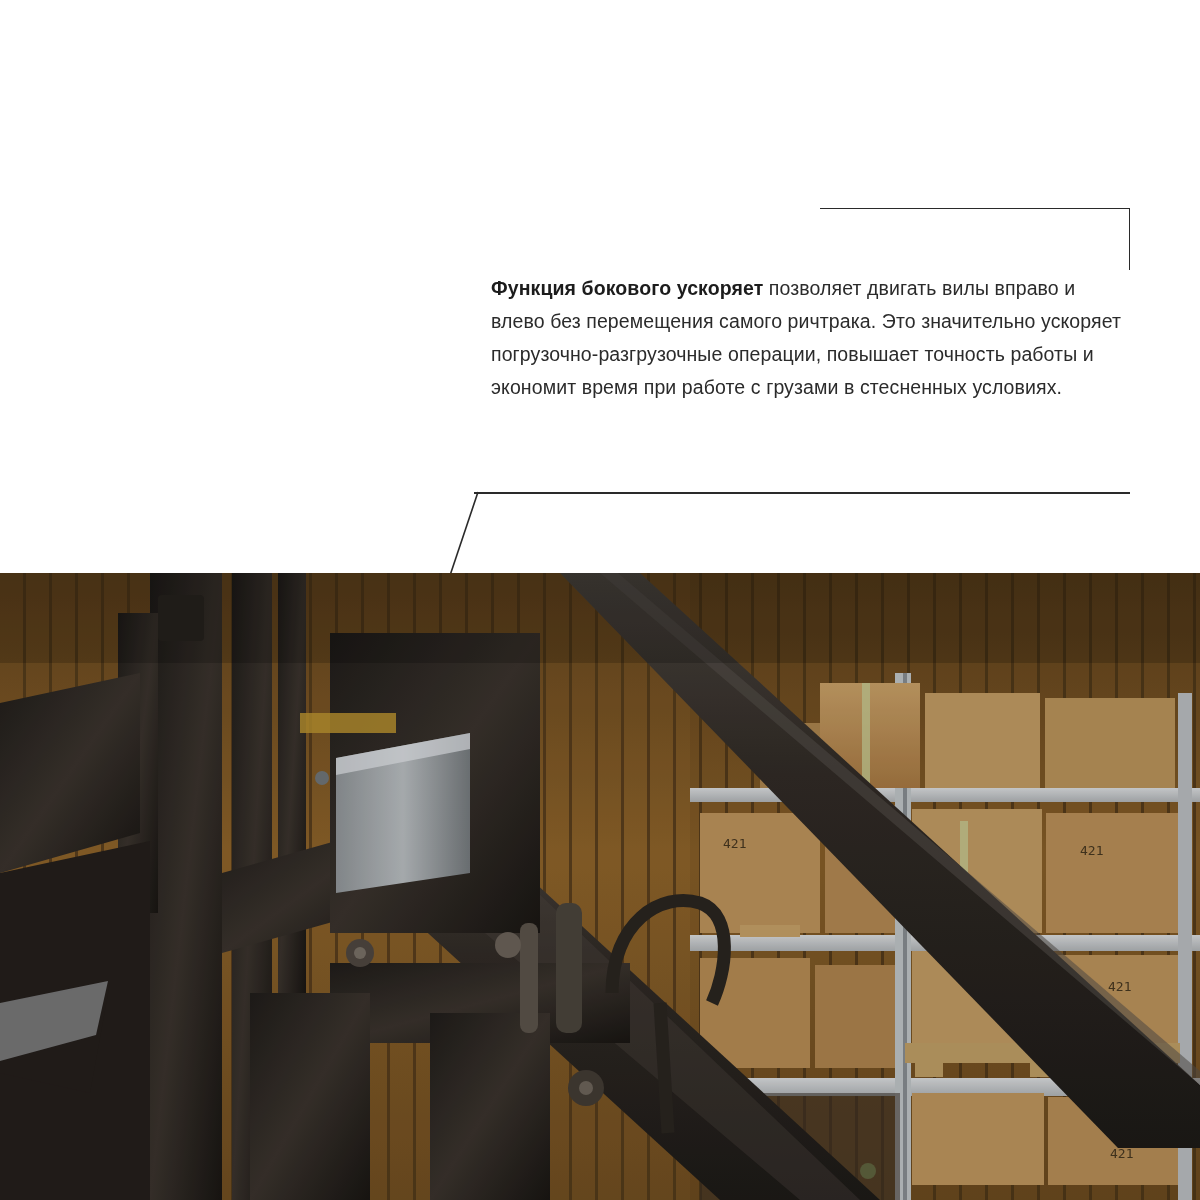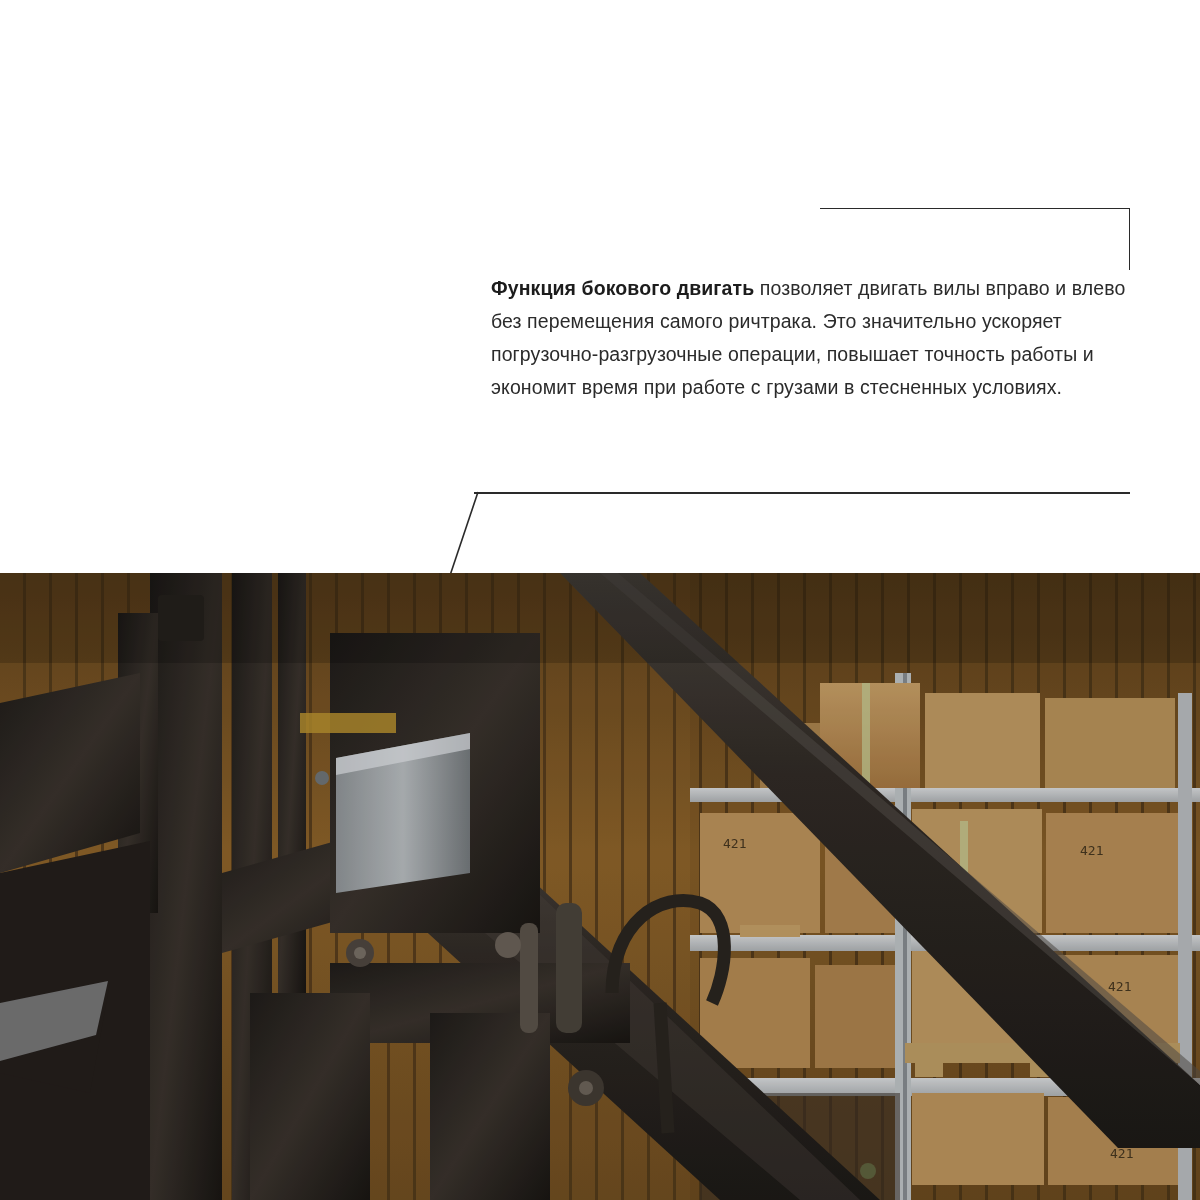--- a/index.html
+++ b/index.html
@@ -87,21 +87,21 @@
   .photo svg { display: block; }
 </style>
 </head>
 <body>
 
 <div id="page">
 
   <div class="bracket-top"></div>
 
   <div class="callout">
-    <p class="callout-text"><b>Функция бокового двигать</b><span> позволяет двигать вилы вправо и влево без перемещения самого ричтрака. Это значительно ускоряет погрузочно-разгрузочные операции, повышает точность работы и экономит время при работе с грузами в стесненных условиях.</span></p>
+    <p class="callout-text"><b>Функция бокового ускоряет</b><span> позволяет двигать вилы вправо и влево без перемещения самого ричтрака. Это значительно ускоряет погрузочно-разгрузочные операции, повышает точность работы и экономит время при работе с грузами в стесненных условиях.</span></p>
   </div>
 
   <div class="bracket-bottom"></div>
 
   <svg class="leader-line" viewBox="0 0 120 320" preserveAspectRatio="none" aria-hidden="true">
     <polyline points="112,2 112,2 6,318" fill="none" stroke="#2a2a2a" stroke-width="1.6"></polyline>
   </svg>
   <div class="leader-dot"></div>
 
   <div class="photo">

